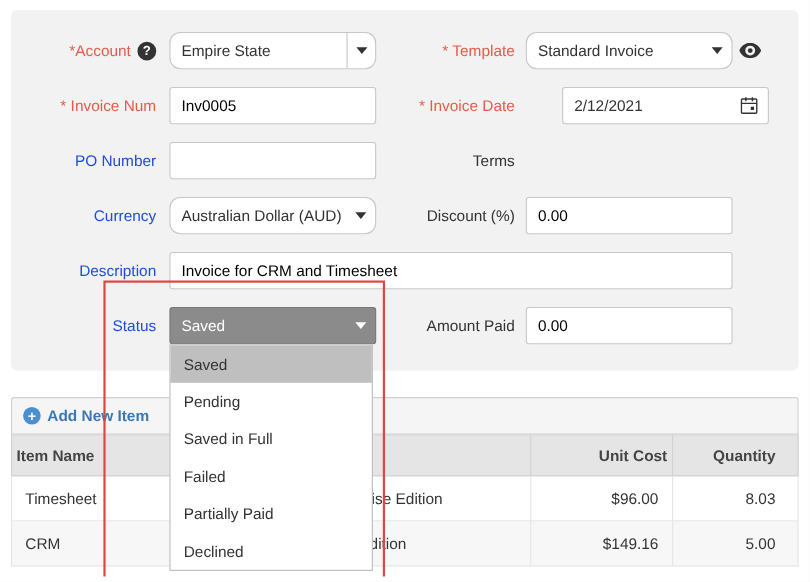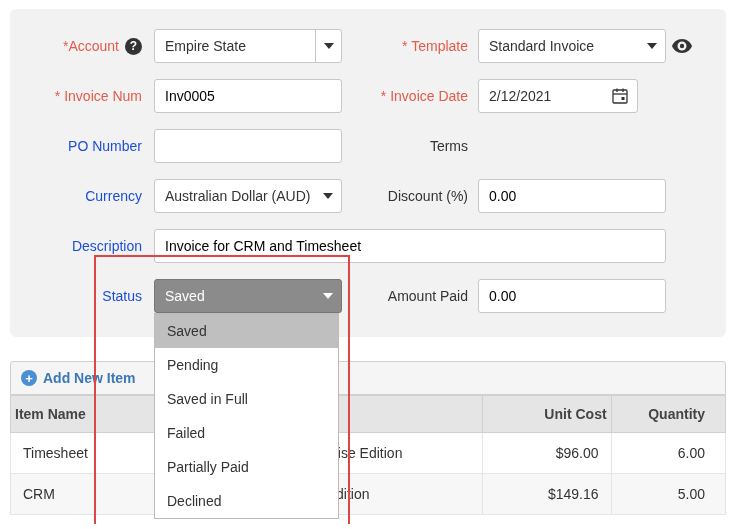--- a/index.html
+++ b/index.html
@@ -47,20 +47,21 @@
     background: #fff;
     font-size: 14px;
     font-family: inherit;
     padding: 0 10px;
     display: flex;
     align-items: center;
   }
   .select, .combo {
     position: relative;
     padding-right: 25px;
+    border-radius: 10px;
   }
   .caret {
     position: absolute;
     right: 0;
     top: 0;
     bottom: 0;
     width: 26px;
     border-left: 1px solid #c7c7c7;
     display: flex;
     align-items: center;
@@ -108,21 +109,21 @@
     font-size: 14px;
     color: #333;
     padding-right: 10px;
     flex-shrink: 0;
   }
   .label2.req { color: #e55b4a; }
   .label2.req::before { content: "* "; }
   .w-acct { width: 188px; }
   .w-tmpl { width: 188px; }
   .w-inv { width: 188px; }
-  .w-date { width: 160px; position: relative; }
+  .w-date { width: 188px; position: relative; margin-left: 33px; }
   .w-po { width: 188px; }
   .w-terms { width: 188px; }
   .w-curr { width: 188px; }
   .w-disc { width: 188px; }
   .w-desc { width: 512px; }
   .w-status { width: 188px; }
   .w-amt { width: 188px; }
 
   .status-select {
     background: #8b8b8b;
@@ -334,21 +335,21 @@
           <th style="width:38%;">Description</th>
           <th style="width:18%;">Unit Cost</th>
           <th style="width:16%;">Quantity</th>
         </tr>
       </thead>
       <tbody>
         <tr>
           <td>Timesheet</td>
           <td>Timesheet Enterprise Edition</td>
           <td>$96.00</td>
-          <td>6.00</td>
+          <td>8.03</td>
         </tr>
         <tr class="alt">
           <td>CRM</td>
           <td>CRM Enterprise Edition</td>
           <td>$149.16</td>
           <td>5.00</td>
         </tr>
       </tbody>
     </table>
   </div>

